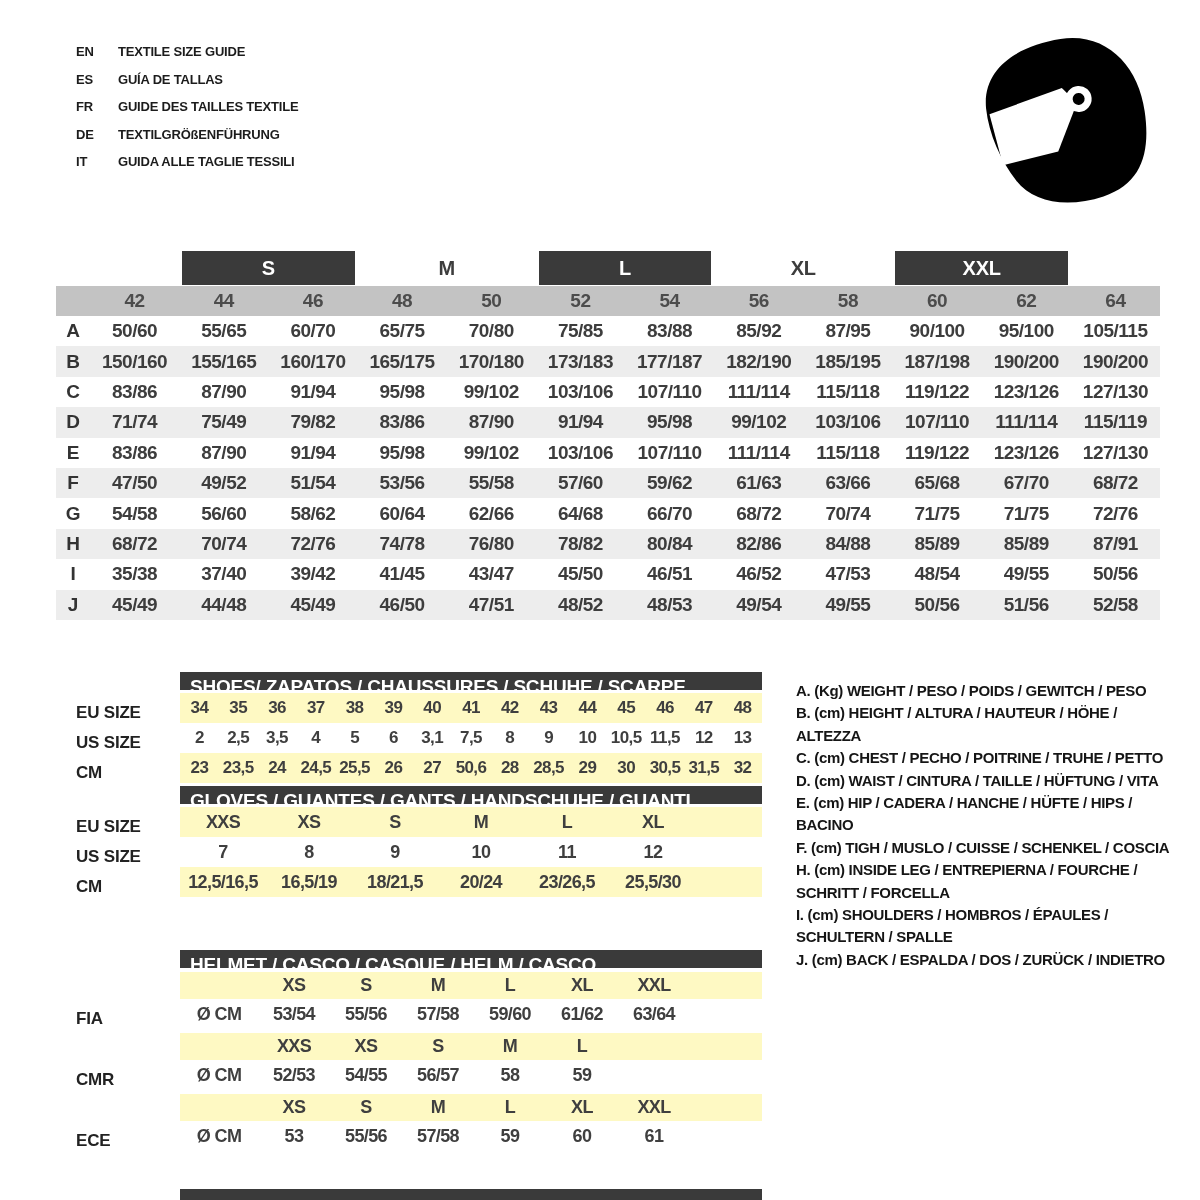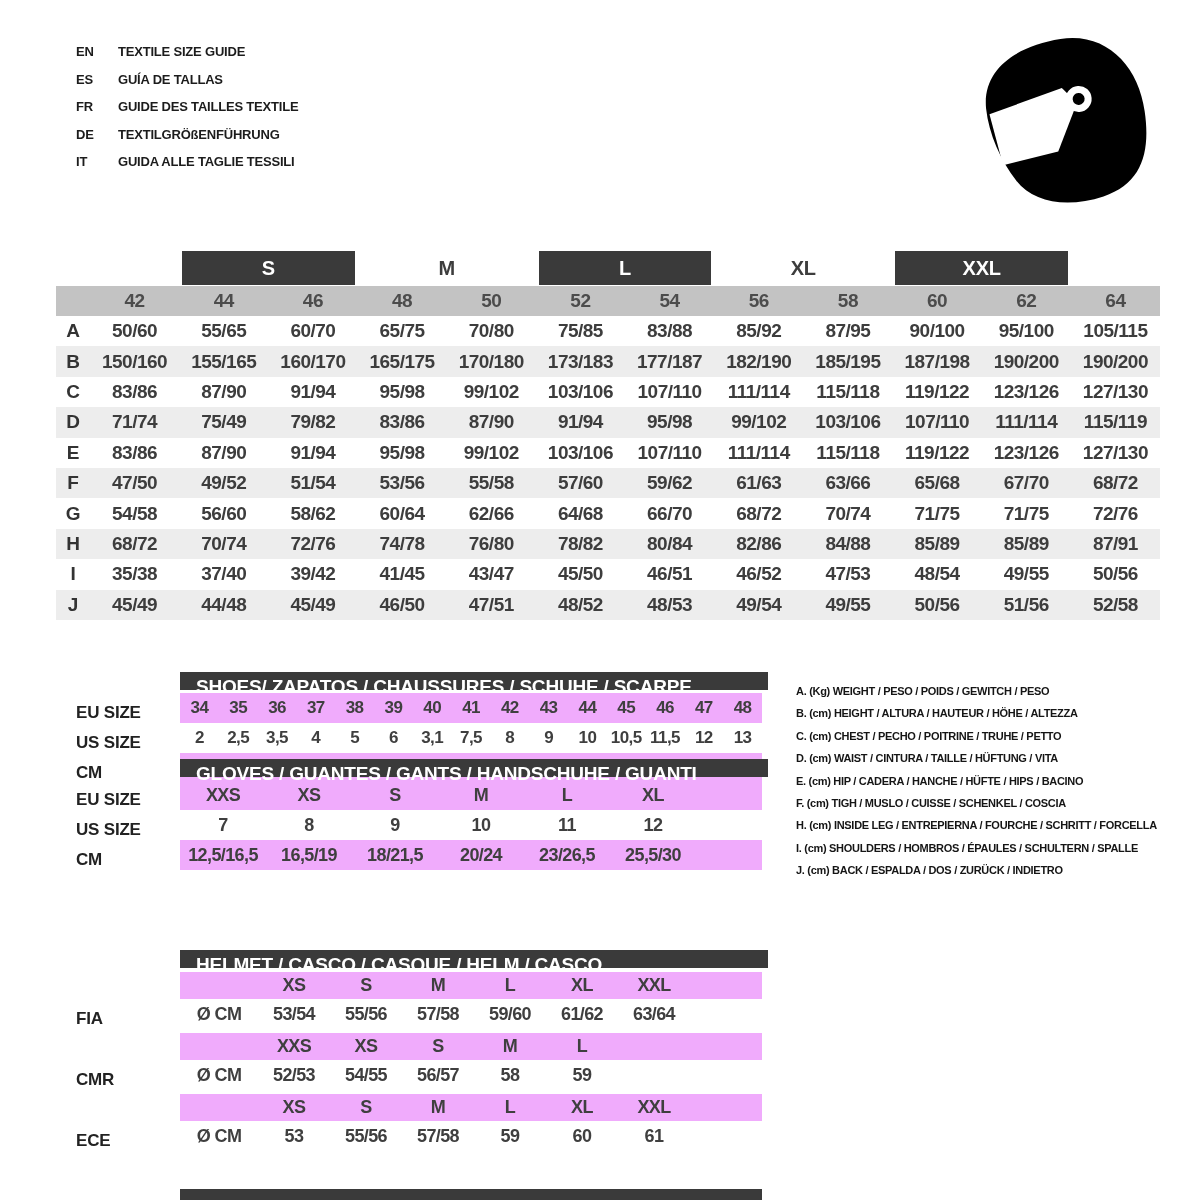--- a/index.html
+++ b/index.html
@@ -22,36 +22,36 @@
   .size-plain { text-align:center; font-size:20px; color:#3d3d3d; }
   .num-band { background:#c3c3c3; height:30px; margin-top:0; }
   .num-band .cell { color:#4c4c4c; }
   .data-row { height:30.4px; }
   .data-row.stripe { background:#ededed; }
   .row-letter { text-align:center; font-size:19px; color:#333; }
   .cell { text-align:center; font-size:19px; letter-spacing:-0.5px; white-space:nowrap; }
   
   .sub { position:absolute; left:76px; width:694px; }
   .sub-title { margin-left:104px; width:572px; height:18px; background:#3a3a3a; color:#fff;
-               font-size:19px; line-height:30px; padding-left:16px; }
+               font-size:19px; line-height:30px; padding-left:10px; }
   .sub-rows { margin-top:3px; }
   .sub-row { display:flex; align-items:flex-end; height:30px; }
   .sub-row-label { width:104px; font-size:17px; color:#222; }
   .sub-cells { width:582px; height:100%; display:grid; align-items:center; }
-  .sub-cells.gray { background:#f0abfc;margin-top:12px; }
+  .sub-cells.gray { background:#fef9c3;margin-top:12px; }
   .scell { text-align:center; font-size:17px; letter-spacing:-0.6px; white-space:nowrap; color:#3f3f3f; }
   .shoes-cols  { grid-template-columns:repeat(15, 1fr); }
   .gloves-cols { grid-template-columns:repeat(6, 86px); }
   .gloves-cols .scell { font-size:18px; }
   .helmet-cols { grid-template-columns:78px repeat(6, 72px); }
   .helmet-cols .scell { font-size:18px; }
   .hm-size { height:27px; margin-top:4px; }
   .hm-val  { height:30px; }
   
-  .legend { position:absolute; left:796px; top:680px; width:378px; font-size:11px;
+  .legend { position:absolute; left:796px; top:680px; width:378px; font-size:15px;
             line-height:22.4px; color:#151515; letter-spacing:-0.3px; }
   
   .bottom-bar { position:absolute; left:180px; top:1189px; width:582px; height:11px; background:#3a3a3a; }
 </style>
 </head>
 <body>
 
 <div class="lang">
     <div class="lang-row">
       <div class="lang-code">EN</div>
@@ -322,21 +322,21 @@
           <div class="scell">29</div>
           <div class="scell">30</div>
           <div class="scell">30,5</div>
           <div class="scell">31,5</div>
           <div class="scell">32</div>
         </div>
       </div>
     </div>
 </div>
 
-<div class="sub" style="top:759px">
+<div class="sub" style="top:786px">
   <div class="sub-title">GLOVES / GUANTES / GANTS / HANDSCHUHE / GUANTI</div>
   <div class="sub-rows">
       <div class="sub-row">
         <div class="sub-row-label">EU SIZE</div>
         <div class="sub-cells gloves-cols gray">
           <div class="scell">XXS</div>
           <div class="scell">XS</div>
           <div class="scell">S</div>
           <div class="scell">M</div>
           <div class="scell">L</div>

